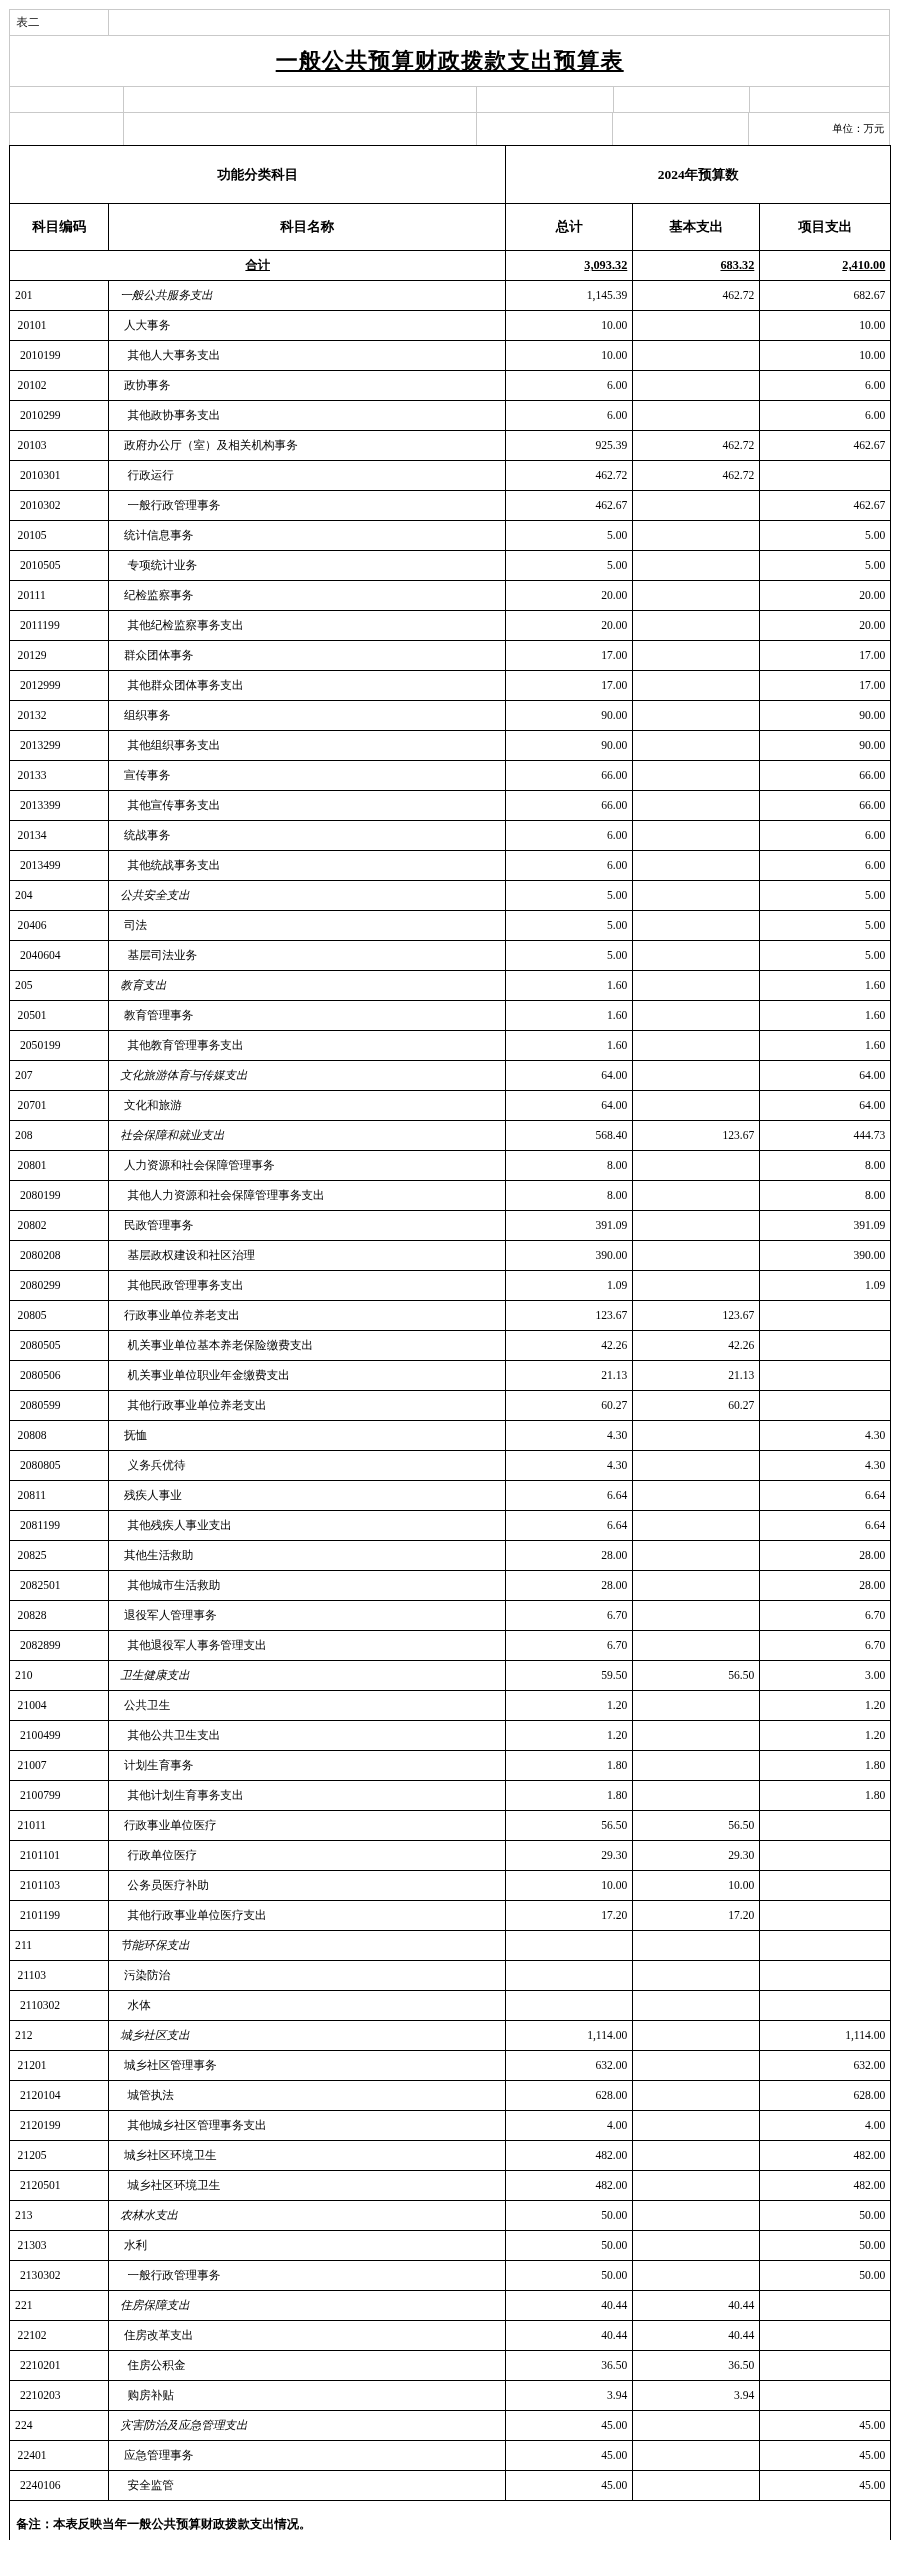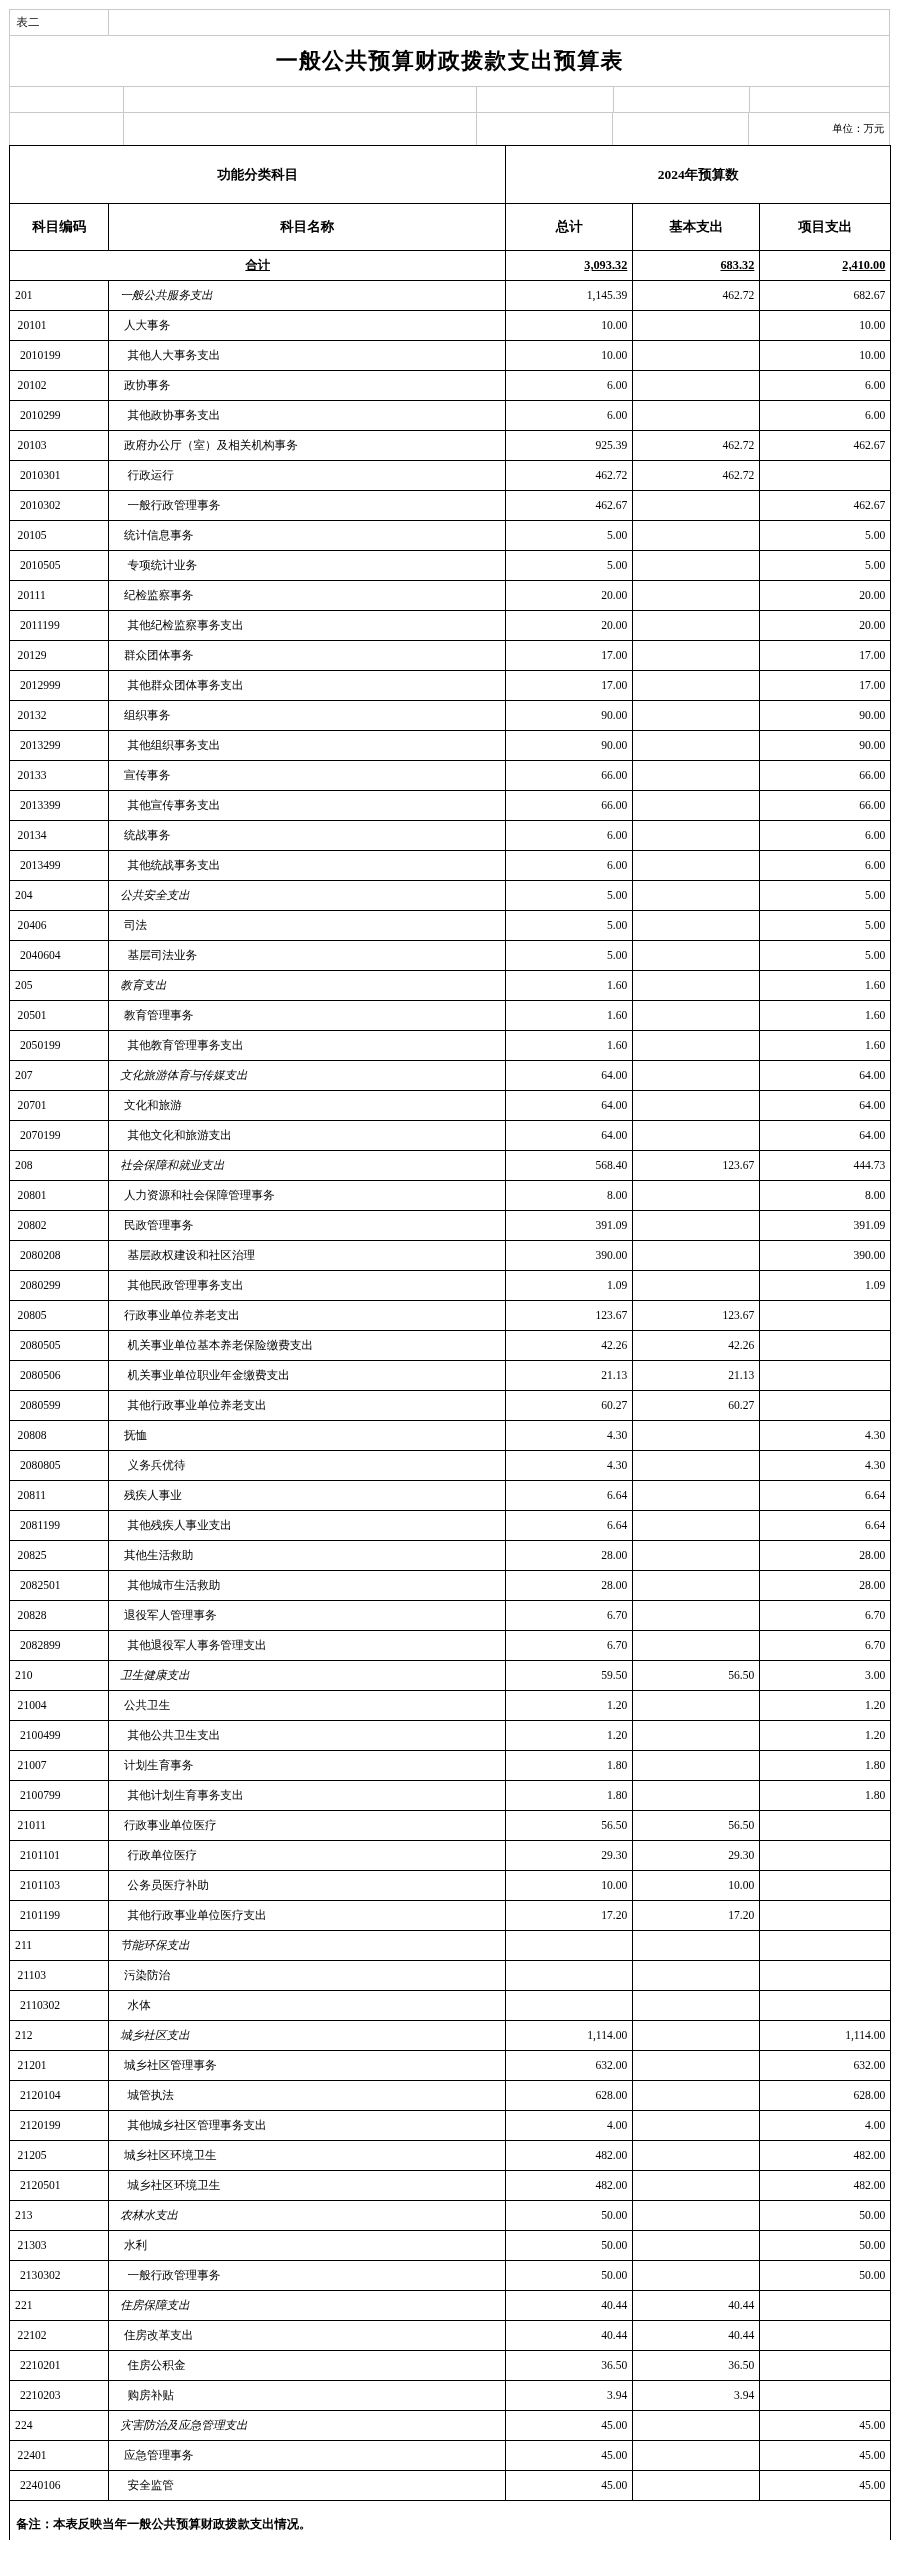--- a/index.html
+++ b/index.html
@@ -9,21 +9,21 @@
     font-family:"Liberation Serif","DejaVu Serif",serif; color:#000; overflow:hidden;
   }
   .sheet { position:absolute; left:9.2px; top:9.2px; width:881px; }
 
   
   .topgrid { border:0.6px solid #c9c9c9; border-bottom:none; }
   .tg-row { display:flex; border-bottom:0.6px solid #c9c9c9; }
   .tg-label-row { height:26px; align-items:center; }
   .tg-label-cell { width:99px; height:100%; border-right:0.6px solid #c9c9c9;
     display:flex; align-items:center; padding-left:6.1px; font-size:11.6px; }
-  .tg-title-row { height:51px; align-items:center; justify-content:center; }
+  .tg-title-row { height:51px; align-items:center; justify-content:center;text-decoration:underline; }
   .tg-title { width:100%; text-align:center; font-size:22px; font-weight:bold; letter-spacing:1.2px; }
   .tg-grid-row { height:26px; }
   .tg-unit-row { height:32px; border-bottom:none; align-items:center; }
   .cgc { height:100%; border-right:0.6px solid #c9c9c9;margin-left:34px; }
   .cgc:last-child { border-right:none; }
   .w1{width:99px;} .w2{width:397px;} .w3{width:127px;} .w4{width:127px;} .w5{width:131px;}
   .unit-cell { display:flex; align-items:center; justify-content:flex-end;
     padding-right:4.9px; font-size:10.4px; }
 
   
@@ -301,37 +301,37 @@
             <td class="num"></td>
             <td class="num">64.00</td>
           </tr>
           <tr class="data lvl2">
             <td class="code">20701</td>
             <td class="name">文化和旅游</td>
             <td class="num">64.00</td>
             <td class="num"></td>
             <td class="num">64.00</td>
           </tr>
-          <tr class="data lvl3">
-            <td class="code">2070199</td>
-            <td class="name">其他文化和旅游支出</td>
-            <td class="num">64.00</td>
-            <td class="num"></td>
-            <td class="num">64.00</td>
-          </tr>
           <tr class="data lvl1">
             <td class="code">208</td>
             <td class="name">社会保障和就业支出</td>
             <td class="num">568.40</td>
             <td class="num">123.67</td>
             <td class="num">444.73</td>
           </tr>
           <tr class="data lvl2">
             <td class="code">20801</td>
             <td class="name">人力资源和社会保障管理事务</td>
+            <td class="num">8.00</td>
+            <td class="num"></td>
+            <td class="num">8.00</td>
+          </tr>
+          <tr class="data lvl3">
+            <td class="code">2080199</td>
+            <td class="name">其他人力资源和社会保障管理事务支出</td>
             <td class="num">8.00</td>
             <td class="num"></td>
             <td class="num">8.00</td>
           </tr>
           <tr class="data lvl2">
             <td class="code">20802</td>
             <td class="name">民政管理事务</td>
             <td class="num">391.09</td>
             <td class="num"></td>
             <td class="num">391.09</td>

